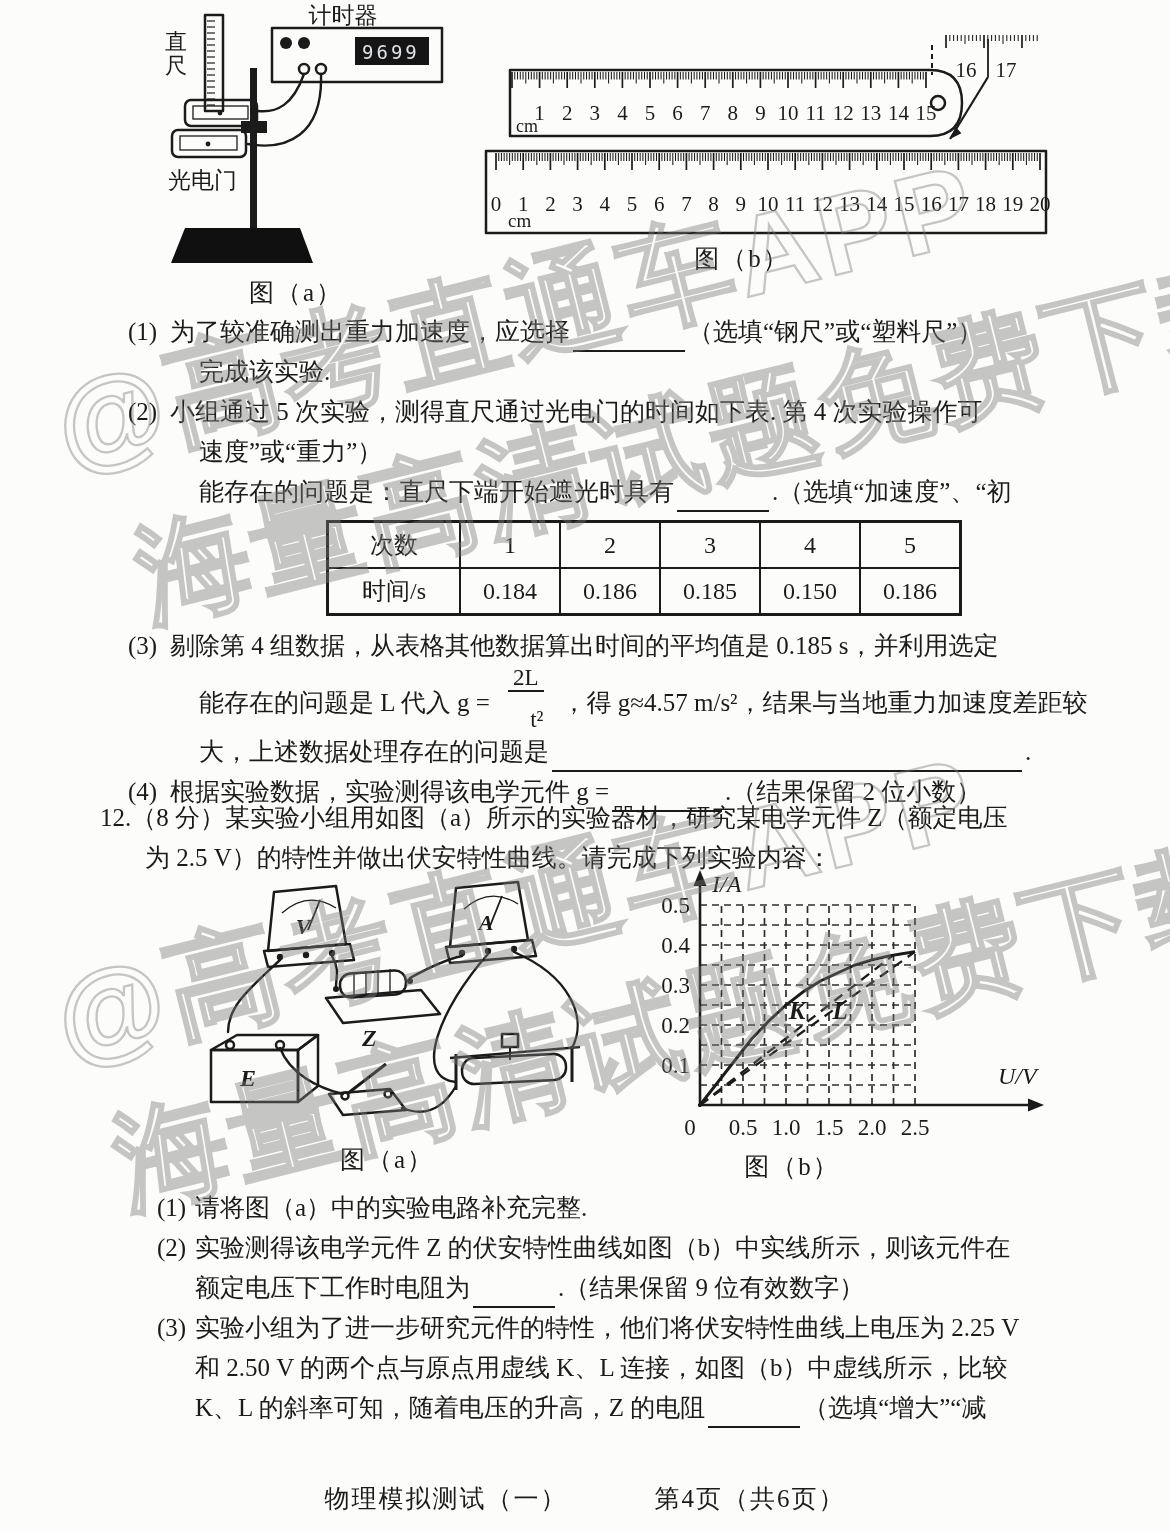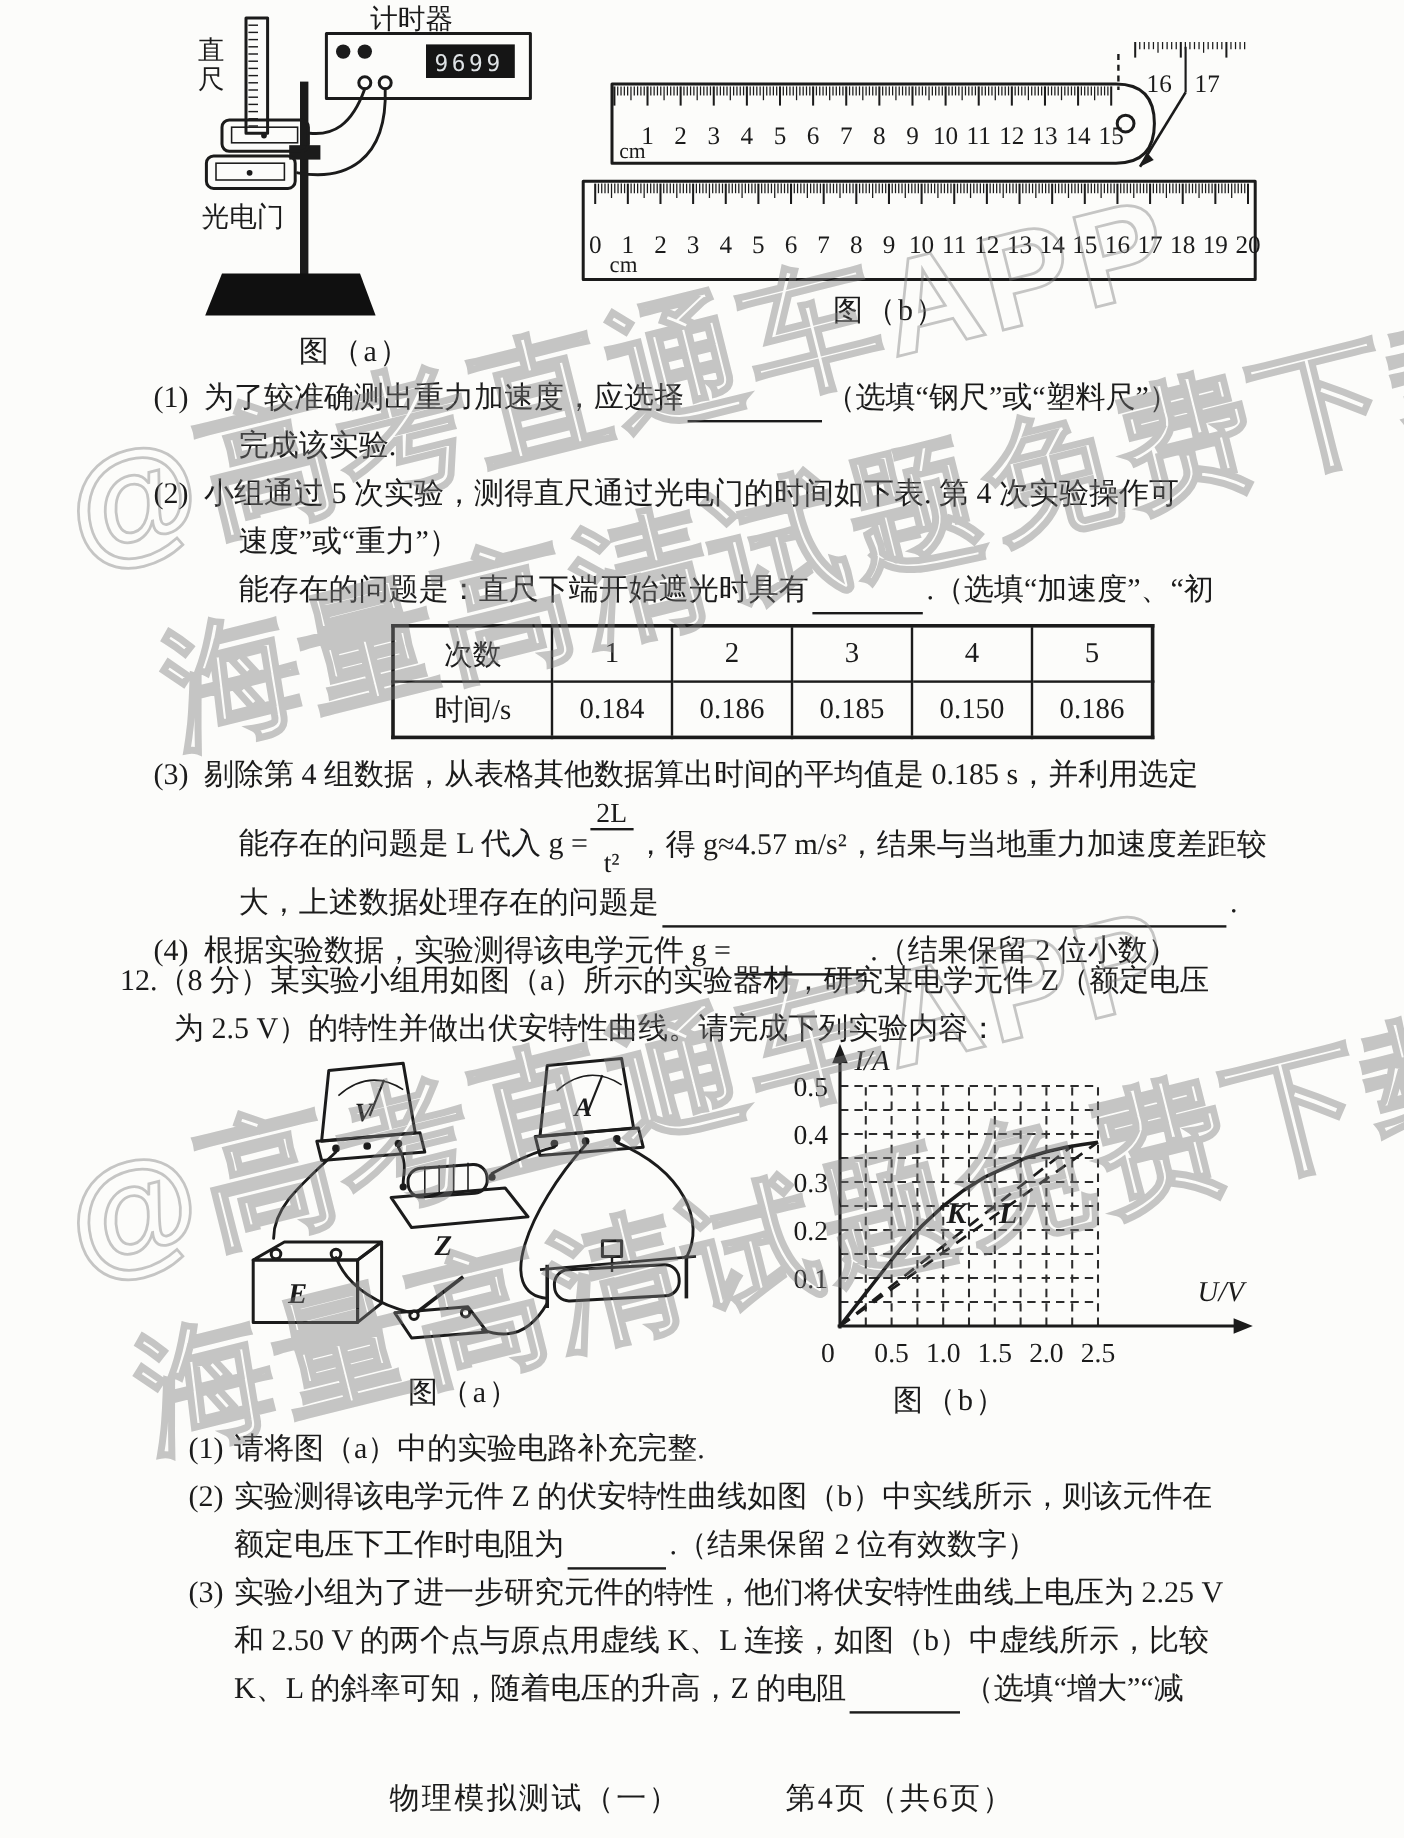--- a/index.html
+++ b/index.html
@@ -10,21 +10,21 @@
   .sk{fill:none;stroke:#1b1b1b;stroke-width:2.5;stroke-linecap:round;stroke-linejoin:round}
   .thin{fill:none;stroke:#1b1b1b;stroke-width:1.3}
   .wire{fill:none;stroke:#1b1b1b;stroke-width:2.4;stroke-linecap:round}
   
   .tblock{position:absolute}
   .tline{font-size:25px;line-height:40px;white-space:nowrap}
   .tline.cont{padding-left:29px}
   .tline.tall{line-height:58px}
   .qno{display:inline-block;width:42px}
   .blank{display:inline-block;height:.95em;border-bottom:2px solid #1b1b1b;vertical-align:bottom;margin:0 3px}
-  .frac{display:inline-block;vertical-align:-16px;text-align:center;line-height:1.02;margin:0 2px;font-size:23px}
+  .frac{display:inline-block;vertical-align:-16px;text-align:right;line-height:1.02;margin:0 18px;font-size:23px}
   .frac .num{display:block;padding:0 5px 1px;border-bottom:2px solid #1b1b1b}
   .frac .den{display:block;padding-top:16px}
   
   #q12-head .tline.cont{padding-left:45px}
   #q12-items .qno{width:38px}
   #q12-items .tline.cont{padding-left:38px}
   
   .dtable{border-collapse:collapse;margin:8px 0 10px 198px;border:3px solid #1b1b1b}
   .dtable td{border:2px solid #1b1b1b;text-align:center;font-size:24px;height:44px;padding:0 6px}
   .dtable td:first-child{width:118px}
@@ -740,21 +740,21 @@
   <div class="caption" style="left:652px;top:1150px;width:280px;text-align:center">图（b）</div>
 
   <div class="tblock" id="q12-items" style="left:157px;top:1188px;width:940px">
     <div class="tline">
       <span class="qno">(1)</span><span>请将图（a）中的实验电路补充完整.</span>
     </div>
     <div class="tline">
       <span class="qno">(2)</span><span>实验测得该电学元件 Z 的伏安特性曲线如图（b）中实线所示，则该元件在</span>
     </div>
     <div class="tline cont">
-      <span>额定电压下工作时电阻为</span><span class="blank" style="width:82px"></span><span>.（结果保留 2 位有效数字）</span>
+      <span>额定电压下工作时电阻为</span><span class="blank" style="width:82px"></span><span>.（结果保留 9 位有效数字）</span>
     </div>
     <div class="tline">
       <span class="qno">(3)</span><span>实验小组为了进一步研究元件的特性，他们将伏安特性曲线上电压为 2.25 V</span>
     </div>
     <div class="tline cont"><span>和 2.50 V 的两个点与原点用虚线 K、L 连接，如图（b）中虚线所示，比较</span></div>
     <div class="tline cont">
       <span>K、L 的斜率可知，随着电压的升高，Z 的电阻</span><span class="blank" style="width:92px"></span><span>（选填“增大”“减</span>
     </div>
   </div>
 

